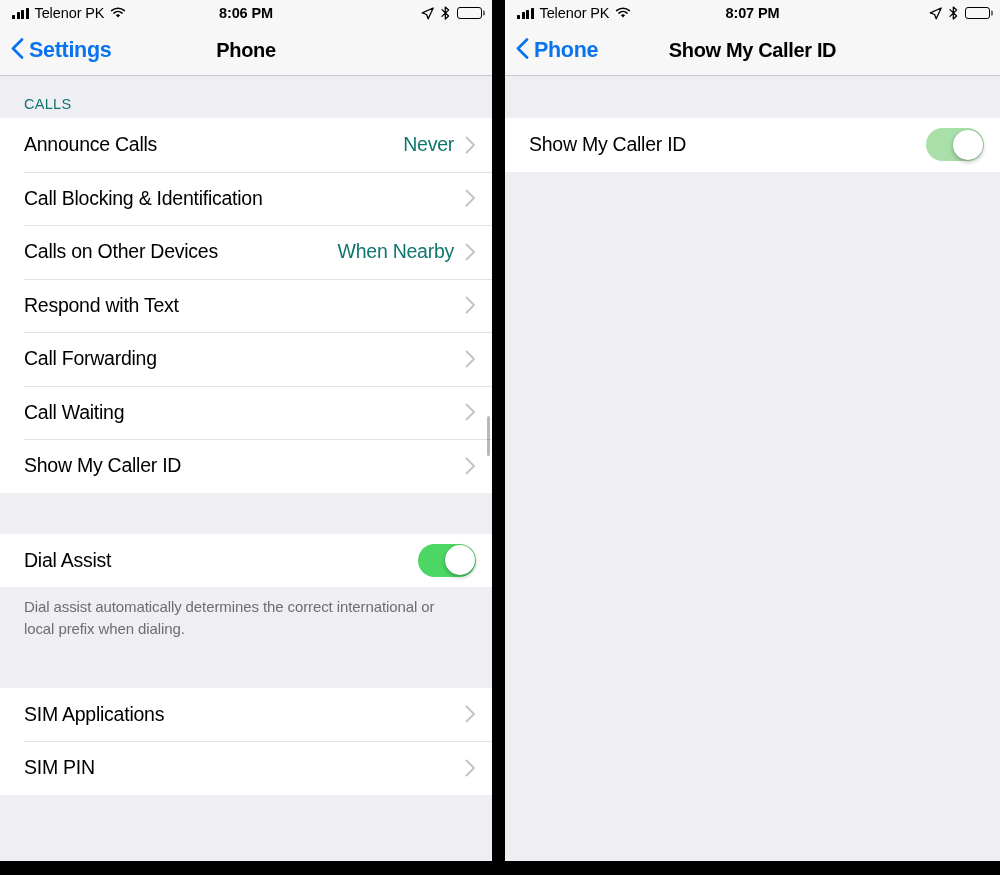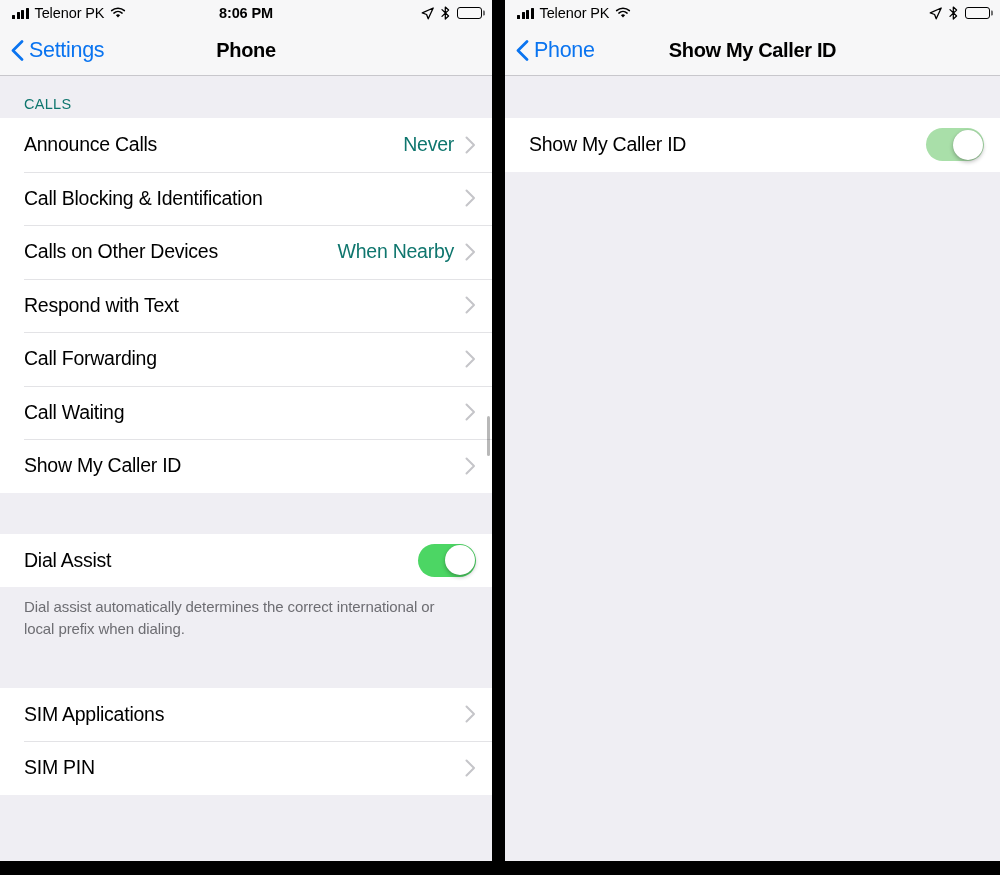--- a/index.html
+++ b/index.html
@@ -122,27 +122,27 @@
     height: 50px;
     background: #f7f7f8;
     border-bottom: 1px solid #c8c7cc;
     display: flex;
     align-items: center;
     padding-left: 11px;
     box-sizing: border-box;
   }
   .nav-back {
     display: flex;
-    align-items: center;
     gap: 5px;
     color: #0a74f0;
     font-size: 21.5px;
     letter-spacing: -0.3px;
     cursor: pointer;
     z-index: 2;
+    font-weight: bold;
   }
   .chevron-left {
     width: 13px;
     height: 21px;
     display: block;
   }
   .nav-title {
     position: absolute;
     left: 0; right: 0;
     text-align: center;
@@ -460,20 +460,21 @@
         </span>
         <span class="sb-carrier">Telenor PK</span>
         <span>
           <svg class="wifi-icon" viewBox="0 0 16 12">
             <path d="M8 10.6 5.9 8.2a3.2 3.2 0 0 1 4.2 0z" fill="#000"></path>
             <path d="M3.9 6.1a6.2 6.2 0 0 1 8.2 0" stroke="#000" stroke-width="1.5" fill="none" stroke-linecap="round"></path>
             <path d="M1.6 3.6a9.6 9.6 0 0 1 12.8 0" stroke="#000" stroke-width="1.5" fill="none" stroke-linecap="round"></path>
           </svg>
         </span>
       </div>
+      <div class="sb-time">8:07 PM</div>
       <div class="sb-right">
         <span>
           <svg class="loc-icon" viewBox="0 0 13 13">
             <path d="M12.2 1 1.3 5.9l4.3 1.6 1.6 4.3z" fill="none" stroke="#000" stroke-width="1.3" stroke-linejoin="round"></path>
           </svg>
         </span>
         <span>
           <svg class="bt-icon" viewBox="0 0 9 14">
             <path d="M1 3.6 7.6 10 4.3 13V1l3.3 3L1 10.4" fill="none" stroke="#000" stroke-width="1.25" stroke-linejoin="round" stroke-linecap="round"></path>
           </svg>

